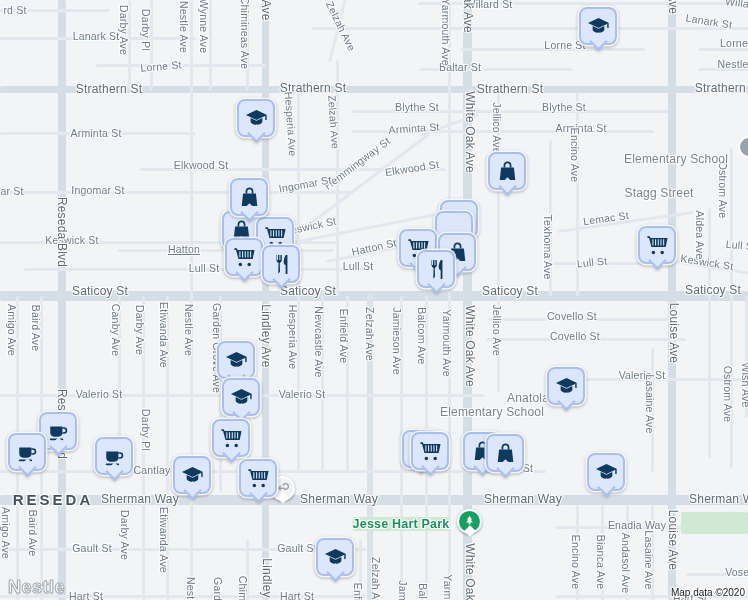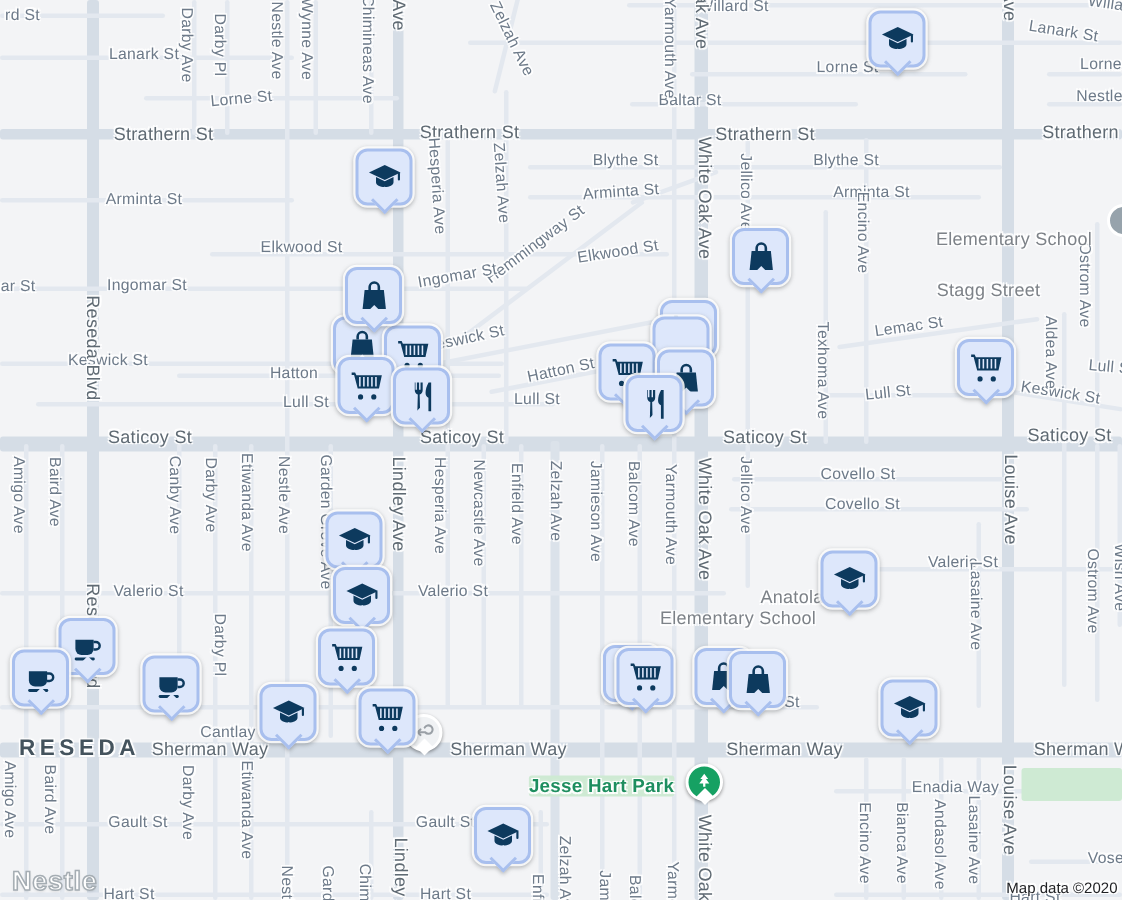--- a/index.html
+++ b/index.html
@@ -152,36 +152,36 @@
       <div class="lb " style="left: 201px; top: 165px; transform: translate(-50%, -50%) rotate(0deg);">Elkwood St</div>
       <div class="lb " style="left: 412px; top: 168px; transform: translate(-50%, -50%) rotate(-9deg);">Elkwood St</div>
       <div class="lb " style="left: 357px; top: 163px; transform: translate(-50%, -50%) rotate(-37deg);">Hemmingway St</div>
       <div class="lb " style="left: -3px; top: 191px; transform: translate(-50%, -50%) rotate(0deg);">Ingomar St</div>
       <div class="lb " style="left: 98px; top: 190px; transform: translate(-50%, -50%) rotate(0deg);">Ingomar St</div>
       <div class="lb " style="left: 305px; top: 184px; transform: translate(-50%, -50%) rotate(-10deg);">Ingomar St</div>
       <div class="lb " style="left: 606px; top: 218px; transform: translate(-50%, -50%) rotate(-8deg);">Lemac St</div>
       <div class="lb " style="left: 72px; top: 240px; transform: translate(-50%, -50%) rotate(0deg);">Keswick St</div>
       <div class="lb " style="left: 310px; top: 226px; transform: translate(-50%, -50%) rotate(-12deg);">Keswick St</div>
       <div class="lb " style="left: 707px; top: 262px; transform: translate(-50%, -50%) rotate(9deg);">Keswick St</div>
-      <div class="lb " style="left: 196px; top: 249px; transform: translate(-50%, -50%) rotate(0deg);">Hatton</div>
+      <div class="lb " style="left: 184px; top: 249px; transform: translate(-50%, -50%) rotate(0deg); text-decoration: underline;">Hatton</div>
       <div class="lb " style="left: 374px; top: 247px; transform: translate(-50%, -50%) rotate(-12deg);">Hatton St</div>
       <div class="lb " style="left: 204px; top: 268px; transform: translate(-50%, -50%) rotate(0deg);">Lull St</div>
       <div class="lb " style="left: 358px; top: 266px; transform: translate(-50%, -50%) rotate(0deg);">Lull St</div>
       <div class="lb " style="left: 592px; top: 262px; transform: translate(-50%, -50%) rotate(-6deg);">Lull St</div>
       <div class="lb " style="left: 741px; top: 245px; transform: translate(-50%, -50%) rotate(5deg);">Lull St</div>
       <div class="lb big" style="left: 100px; top: 291px; transform: translate(-50%, -50%) rotate(0deg);">Saticoy St</div>
       <div class="lb big" style="left: 308px; top: 291px; transform: translate(-50%, -50%) rotate(0deg);">Saticoy St</div>
       <div class="lb big" style="left: 510px; top: 291px; transform: translate(-50%, -50%) rotate(0deg);">Saticoy St</div>
       <div class="lb big" style="left: 713px; top: 290px; transform: translate(-50%, -50%) rotate(0deg);">Saticoy St</div>
       <div class="lb " style="left: 572px; top: 316px; transform: translate(-50%, -50%) rotate(0deg);">Covello St</div>
       <div class="lb " style="left: 575px; top: 336px; transform: translate(-50%, -50%) rotate(0deg);">Covello St</div>
       <div class="lb " style="left: 99px; top: 394px; transform: translate(-50%, -50%) rotate(0deg);">Valerio St</div>
       <div class="lb " style="left: 302px; top: 394px; transform: translate(-50%, -50%) rotate(0deg);">Valerio St</div>
       <div class="lb " style="left: 642px; top: 375px; transform: translate(-50%, -50%) rotate(0deg);">Valerio St</div>
-      <div class="lb " style="left: 152px; top: 488px; transform: translate(-50%, -50%) rotate(0deg); text-align: right;">Cantlay</div>
+      <div class="lb " style="left: 152px; top: 470px; transform: translate(-50%, -50%) rotate(0deg); text-align: right;">Cantlay</div>
       <div class="lb " style="left: 528px; top: 468px; transform: translate(-50%, -50%) rotate(0deg);">St</div>
       <div class="lb big" style="left: 140px; top: 499px; transform: translate(-50%, -50%) rotate(0deg);">Sherman Way</div>
       <div class="lb big" style="left: 339px; top: 499px; transform: translate(-50%, -50%) rotate(0deg);">Sherman Way</div>
       <div class="lb big" style="left: 523px; top: 499px; transform: translate(-50%, -50%) rotate(0deg);">Sherman Way</div>
       <div class="lb big" style="left: 728px; top: 499px; transform: translate(-50%, -50%) rotate(0deg);">Sherman Way</div>
       <div class="lb " style="left: 637px; top: 525px; transform: translate(-50%, -50%) rotate(0deg);">Enadia Way</div>
       <div class="lb " style="left: 92px; top: 548px; transform: translate(-50%, -50%) rotate(0deg);">Gault St</div>
       <div class="lb " style="left: 297px; top: 548px; transform: translate(-50%, -50%) rotate(0deg);">Gault St</div>
       <div class="lb " style="left: 86px; top: 596px; transform: translate(-50%, -50%) rotate(0deg);">Hart St</div>
       <div class="lb " style="left: 297px; top: 596px; transform: translate(-50%, -50%) rotate(0deg);">Hart St</div>

